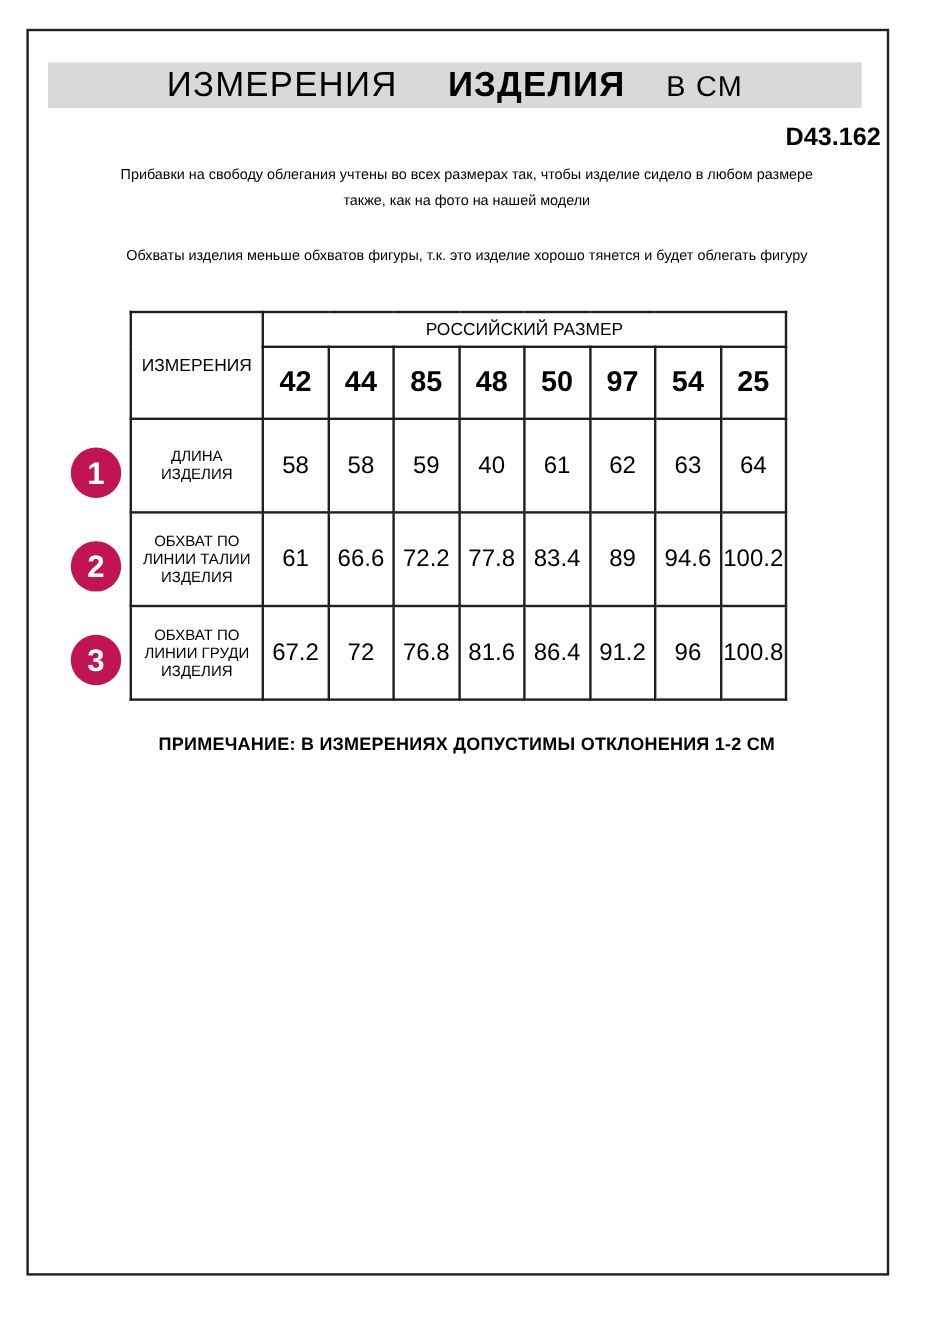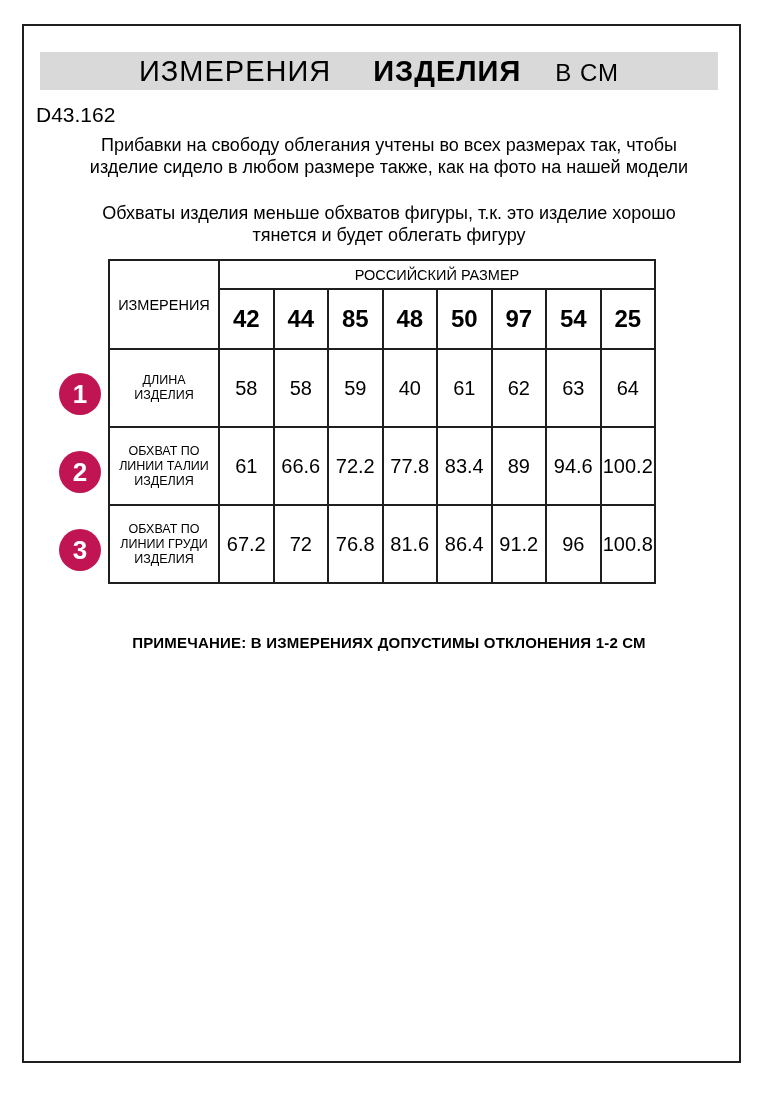--- a/index.html
+++ b/index.html
@@ -22,26 +22,26 @@
   }
   .title-bar{
     position:absolute;left:40px;top:52px;width:678px;height:38px;
     background:var(--bar);
     display:flex;align-items:baseline;justify-content:center;
   }
   .title-bar .t-reg{font-size:29px;font-weight:400;letter-spacing:1px;line-height:38px;}
   .title-bar .t-bold{font-size:29px;font-weight:700;letter-spacing:1px;margin-left:42px;line-height:38px;}
   .title-bar .t-unit{font-size:24px;font-weight:400;margin-left:34px;letter-spacing:1px;}
   .code{
-    position:absolute;left:36px;top:103px;width:682px;
-    text-align:left;font-size:21px;font-weight:400;
+    position:absolute;left:52px;top:103px;width:682px;
+    text-align:right;font-size:21px;font-weight:700;
   }
   .para{
     position:absolute;left:89px;width:600px;
-    text-align:center;font-size:18px;line-height:22px;
+    text-align:center;font-size:12px;line-height:22px;
   }
   .p1{top:134px;}
   .p2{top:202px;}
   .size-table{
     position:absolute;left:108px;top:259px;width:548px;
     border-collapse:collapse;table-layout:fixed;
   }
   .size-table td{
     border:2px solid var(--line);
     text-align:center;vertical-align:middle;
@@ -60,21 +60,21 @@
   .badge{
     position:absolute;left:59px;width:42px;height:42px;border-radius:50%;
     background:var(--badge);color:#fff;
     display:flex;align-items:center;justify-content:center;
     font-size:26px;font-weight:700;
   }
   .badge.b1{top:373px;}
   .badge.b2{top:451px;}
   .badge.b3{top:529px;}
   .note{
-    position:absolute;left:48px;top:634px;width:682px;
+    position:absolute;left:48px;top:612px;width:682px;
     text-align:center;font-size:15px;font-weight:700;letter-spacing:0.2px;
   }
 </style>
 </head>
 <body>
 
 <div class="page-border"></div>
 
 <header class="title-bar">
   <span class="t-reg">ИЗМЕРЕНИЯ</span>

